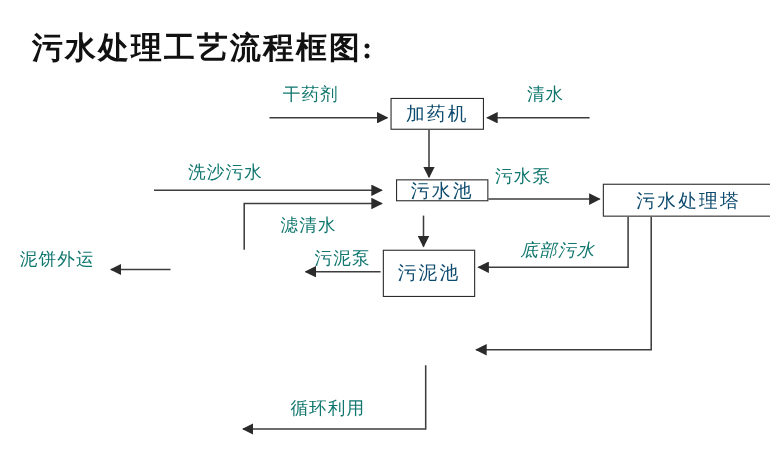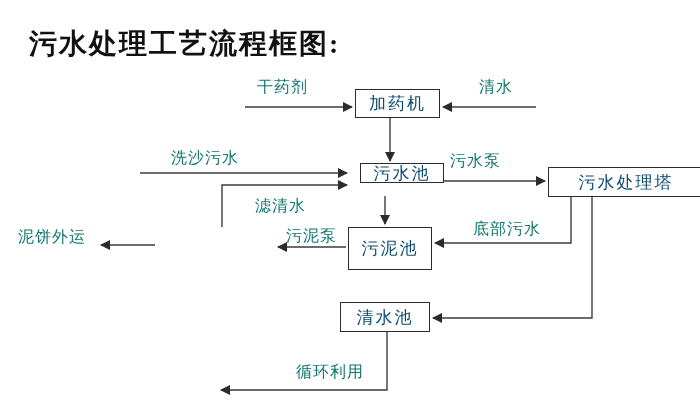--- a/index.html
+++ b/index.html
@@ -82,25 +82,24 @@
       <path d="M592 197 L592 318 L433 318" marker-end="url(#ah)"></path>
       <path d="M155 245 L101 245" marker-end="url(#ah)"></path>
       <path d="M387 332 L387 390 L221 390" marker-end="url(#ah)"></path>
     </g>
   </svg>
 
   <div class="node" style="left:355px; top:89px; width:85px; height:29px;">加药机</div>
   <div class="node" style="left:360px; top:163px; width:84px; height:20px;">污水池</div>
   <div class="node" style="left:548px; top:167px; width:156px; height:30px;">污水处理塔</div>
   <div class="node" style="left:348px; top:227px; width:84px; height:43px;">污泥池</div>
-  <div class="node" style="left:340px; top:302px; width:90px; height:30px;">清水池</div>
 
   <div class="flabel" style="left:257px; top:79px;">干药剂</div>
   <div class="flabel" style="left:479px; top:79px;">清水</div>
   <div class="flabel" style="left:171px; top:150px;">洗沙污水</div>
   <div class="flabel" style="left:255px; top:198px;text-align:right;">滤清水</div>
   <div class="flabel" style="left:450px; top:153px;">污水泵</div>
   <div class="flabel" style="left:286px; top:228px;">污泥泵</div>
-  <div class="flabel" style="left:473px; top:221px;">底部污水</div>
+  <div class="flabel" style="left:473px; top:221px;font-style:italic;">底部污水</div>
   <div class="flabel" style="left:18px; top:229px;">泥饼外运</div>
-  <div class="flabel" style="left:264px; top:364px;margin-left:32px;">循环利用</div>
+  <div class="flabel" style="left:264px; top:364px;">循环利用</div>
 
 </div>
 
 </body></html>

